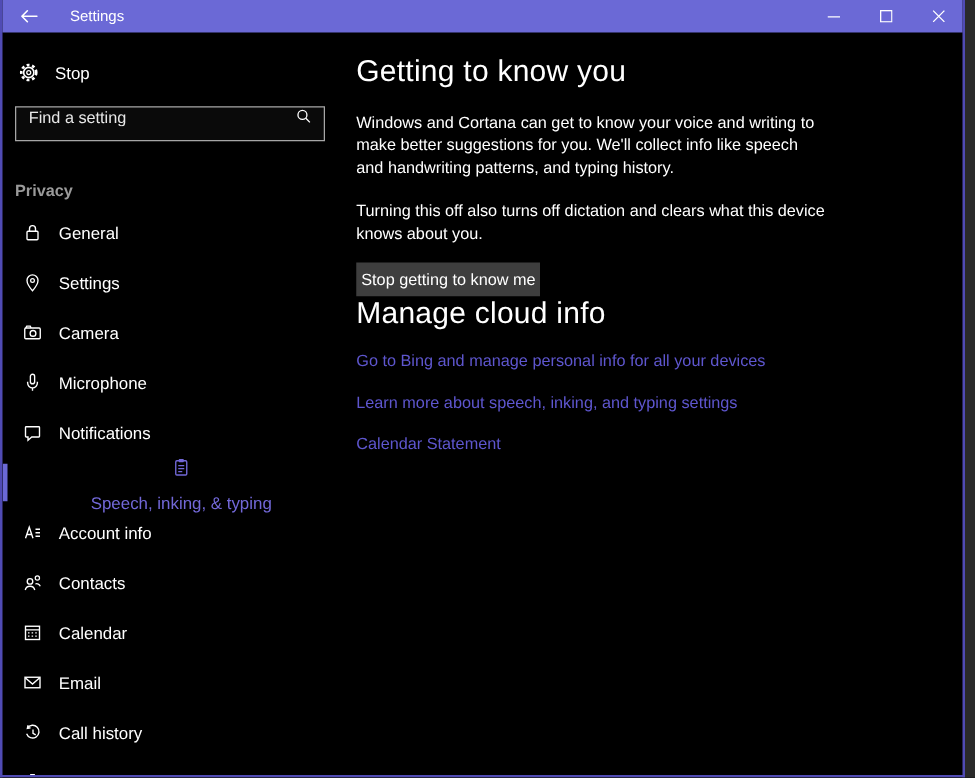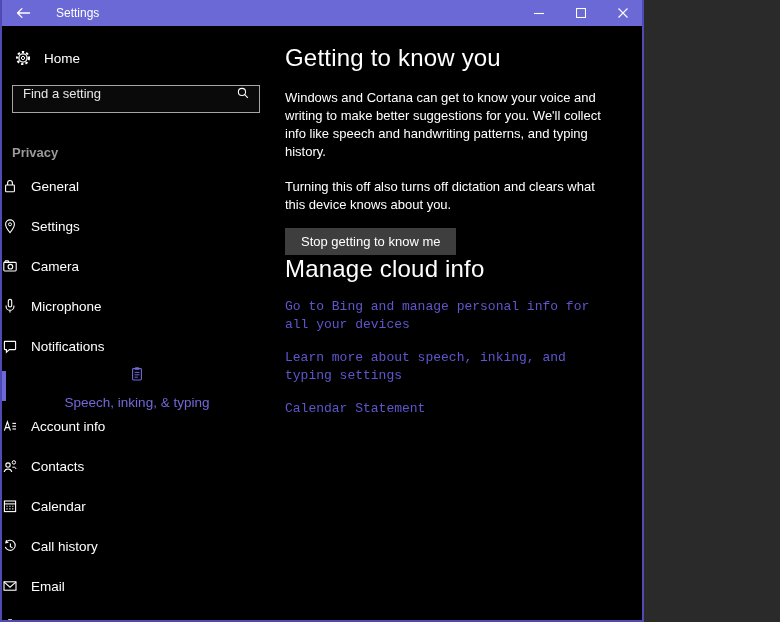--- a/index.html
+++ b/index.html
@@ -1,21 +1,21 @@
 <!DOCTYPE html>
 <html style="--bg: #000000; --text: #FFFFFF; --titlebar: #6B69D6; --accent: #6B69D6; --selected_text: #7268D8; --link: #5E56CE; --muted: #9A9A9A; --button_bg: #3E3E3E; --search_border: #A6A6A6; --window_border: #504BB4;"><head>
 <meta charset="utf-8">
 <style>
   * { box-sizing: border-box; margin: 0; padding: 0; }
   html,body { background:#2a2a2a; }
   body { font-family: "Liberation Sans", "DejaVu Sans", sans-serif; }
 
   .window {
     position: relative;
-    width: 644px; height: 622px;
+    width: 772px; height: 622px;
     background: var(--bg, #000);
     color: var(--text, #fff);
     overflow: hidden;
     border-left: 2px solid var(--window_border, #504BB4);
     border-right: 2px solid var(--window_border, #504BB4);
     border-bottom: 2px solid var(--window_border, #504BB4);
   }
 
   
   .titlebar {
@@ -65,21 +65,21 @@
   .group-label {
     margin: 32px 0 6px 10px;
     font-size: 13px;
     color: var(--muted, #9A9A9A);
     font-weight: bold;
   }
   .nav-item {
     position: relative;
     height: 40px;
     display: flex; align-items: center;
-    padding-left: 0; gap: 13px;
+    padding-left: 16px; gap: 13px;
     font-size: 13.5px;
     cursor: default;
   }
   .nav-item .icon { width: 16px; height: 16px; color: #fff; flex-shrink: 0; }
   .nav-item.selected { color: var(--selected_text, #7268D8); flex-direction: column; }
   .nav-item.selected .icon { color: var(--selected_text, #7268D8); }
   .nav-item.selected::before {
     content: ""; position: absolute; left: 0; top: 5px; bottom: 5px; width: 4px;
     background: var(--accent, #6B69D6);
   }
@@ -96,34 +96,33 @@
     color: #fff;
   }
   .action-btn {
     margin-top: 14px;
     display: inline-block;
     background: var(--button_bg, #3E3E3E);
     color: #fff;
     border: none;
     font-size: 13px;
     font-family: "Liberation Sans", "DejaVu Sans", sans-serif;
-    padding: 5px 16px;
+    padding: 5px 4px;
     height: 27px;
     cursor: default;
   }
   .cloud-heading { }
   .links { margin-top: 3px; }
   .link {
     display: block;
     margin-top: 15px;
     font-size: 13px; line-height: 18px;
     color: var(--link, #5E56CE);
     text-decoration: none;
     cursor: default;
-    font-family: Liberation Mono, monospace;
   }
 
   svg.stroke { fill: none; stroke: currentColor; stroke-width: 1.1; stroke-linecap: round; stroke-linejoin: round; }
 </style>
 </head>
 <body>
 
 <svg width="0" height="0" style="position:absolute" aria-hidden="true">
   <defs>
     <symbol id="gear-icon" viewBox="0 0 16 16">
@@ -226,21 +225,21 @@
     </div>
   </div>
 
   <div class="app-body">
 
     <div class="sidebar">
       <div class="home-row">
         <svg class="icon" style="width:16px;height:16px">
             <use href="#gear-icon"></use>
           </svg>
-        <span>Home</span>
+        <span>Stop</span>
       </div>
 
       <div class="search-box">
         <input type="text" placeholder="Find a setting" style="">
         <svg width="14" height="14" viewBox="0 0 16 16" style="color:#fff">
             <use href="#search-icon"></use>
           </svg>
       </div>
 
       <div class="group-label">Privacy</div>
@@ -304,30 +303,30 @@
 
   <div class="nav-item">
     <svg class="icon">
               <use href="#calendar-icon"></use>
             </svg>
     <span class="nav-label">Calendar</span>
   </div>
 
   <div class="nav-item">
     <svg class="icon">
+              <use href="#email-icon"></use>
+            </svg>
+    <span class="nav-label">Email</span>
+  </div>
+
+  <div class="nav-item">
+    <svg class="icon">
               <use href="#call-history-icon"></use>
             </svg>
     <span class="nav-label">Call history</span>
-  </div>
-
-  <div class="nav-item">
-    <svg class="icon">
-              <use href="#email-icon"></use>
-            </svg>
-    <span class="nav-label">Email</span>
   </div>
 
   <div class="nav-item">
     <svg class="icon">
               <use href="#tasks-icon"></use>
             </svg>
     <span class="nav-label">Tasks</span>
   </div>
 </nav>
     </div>

